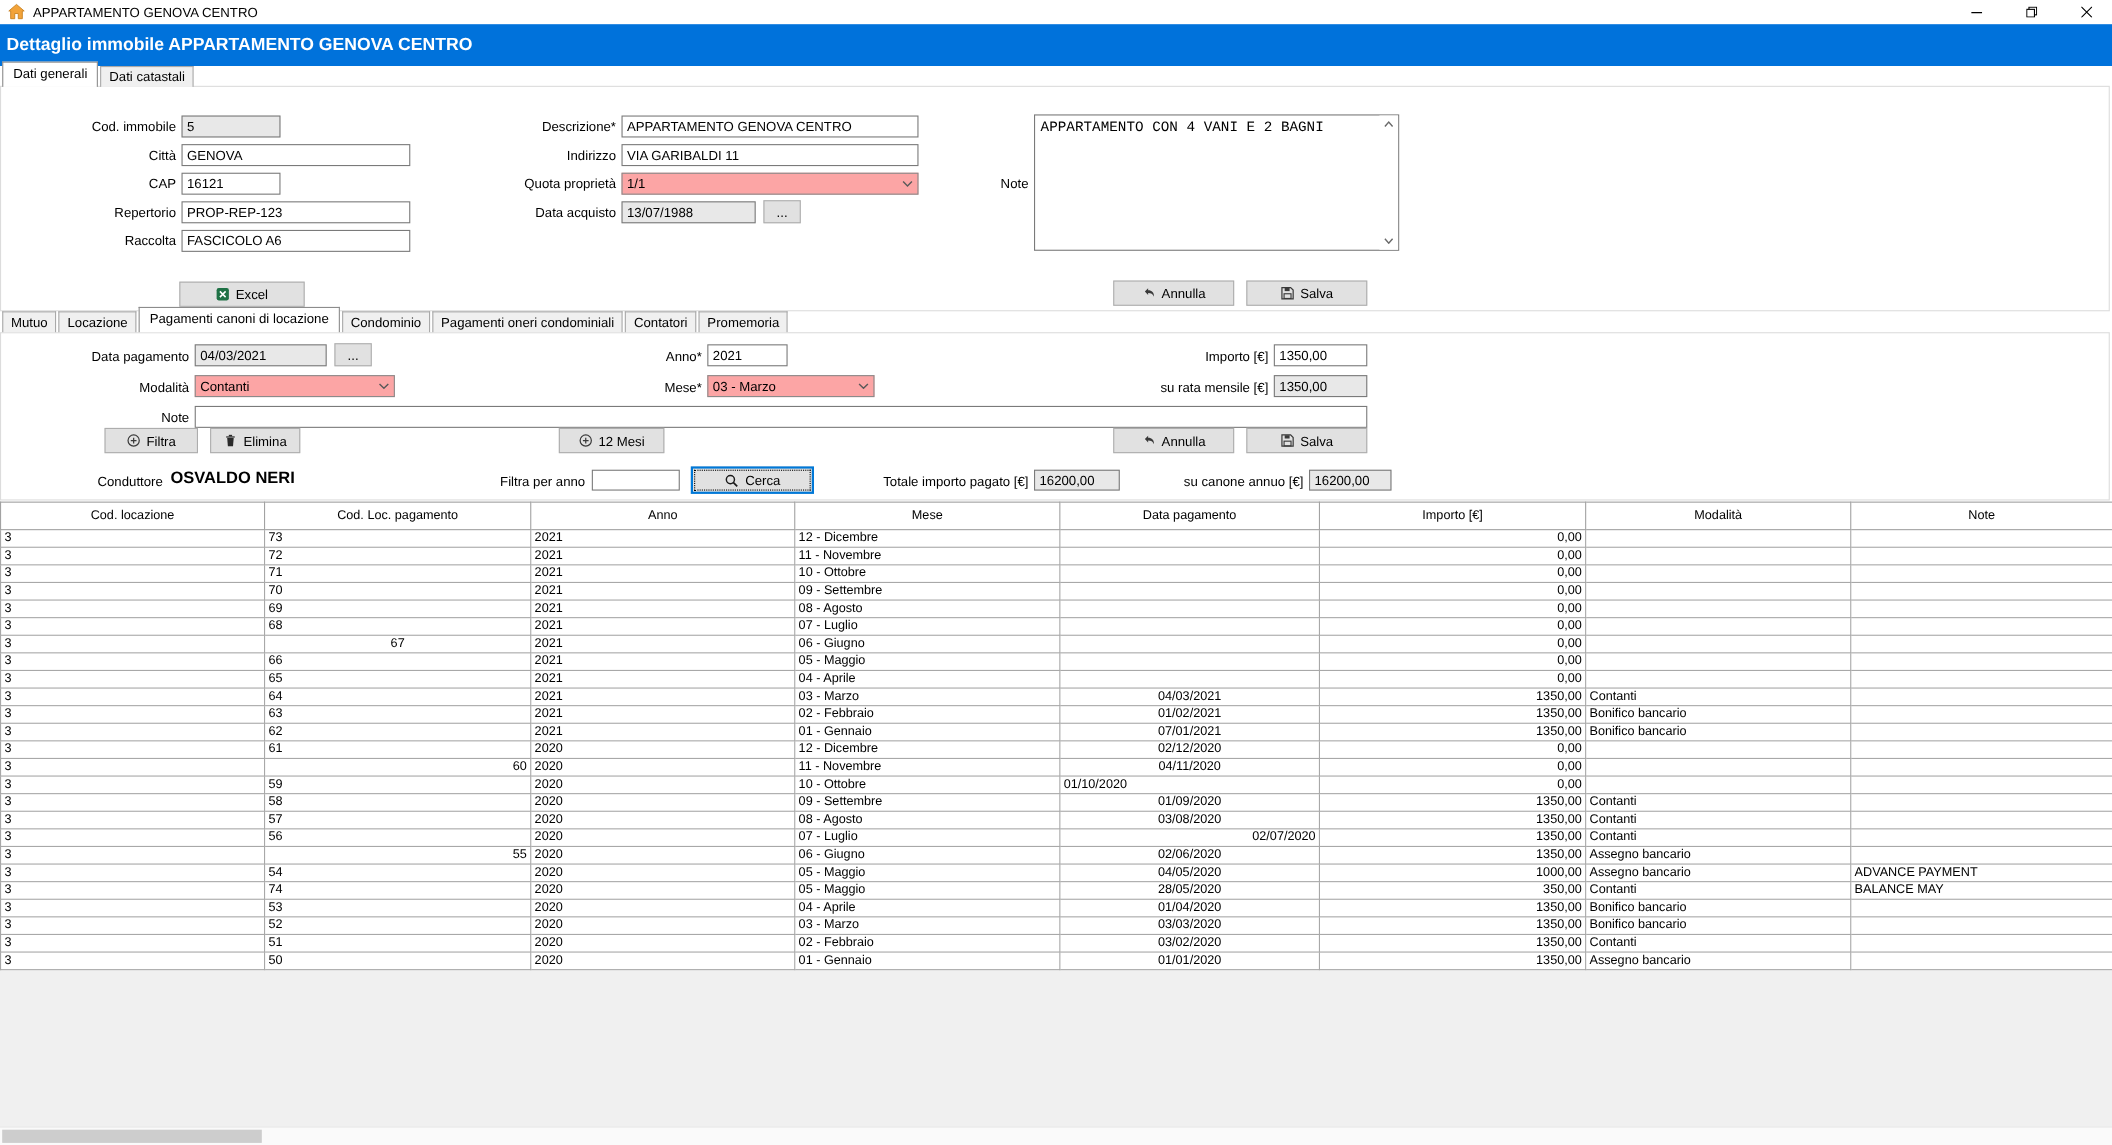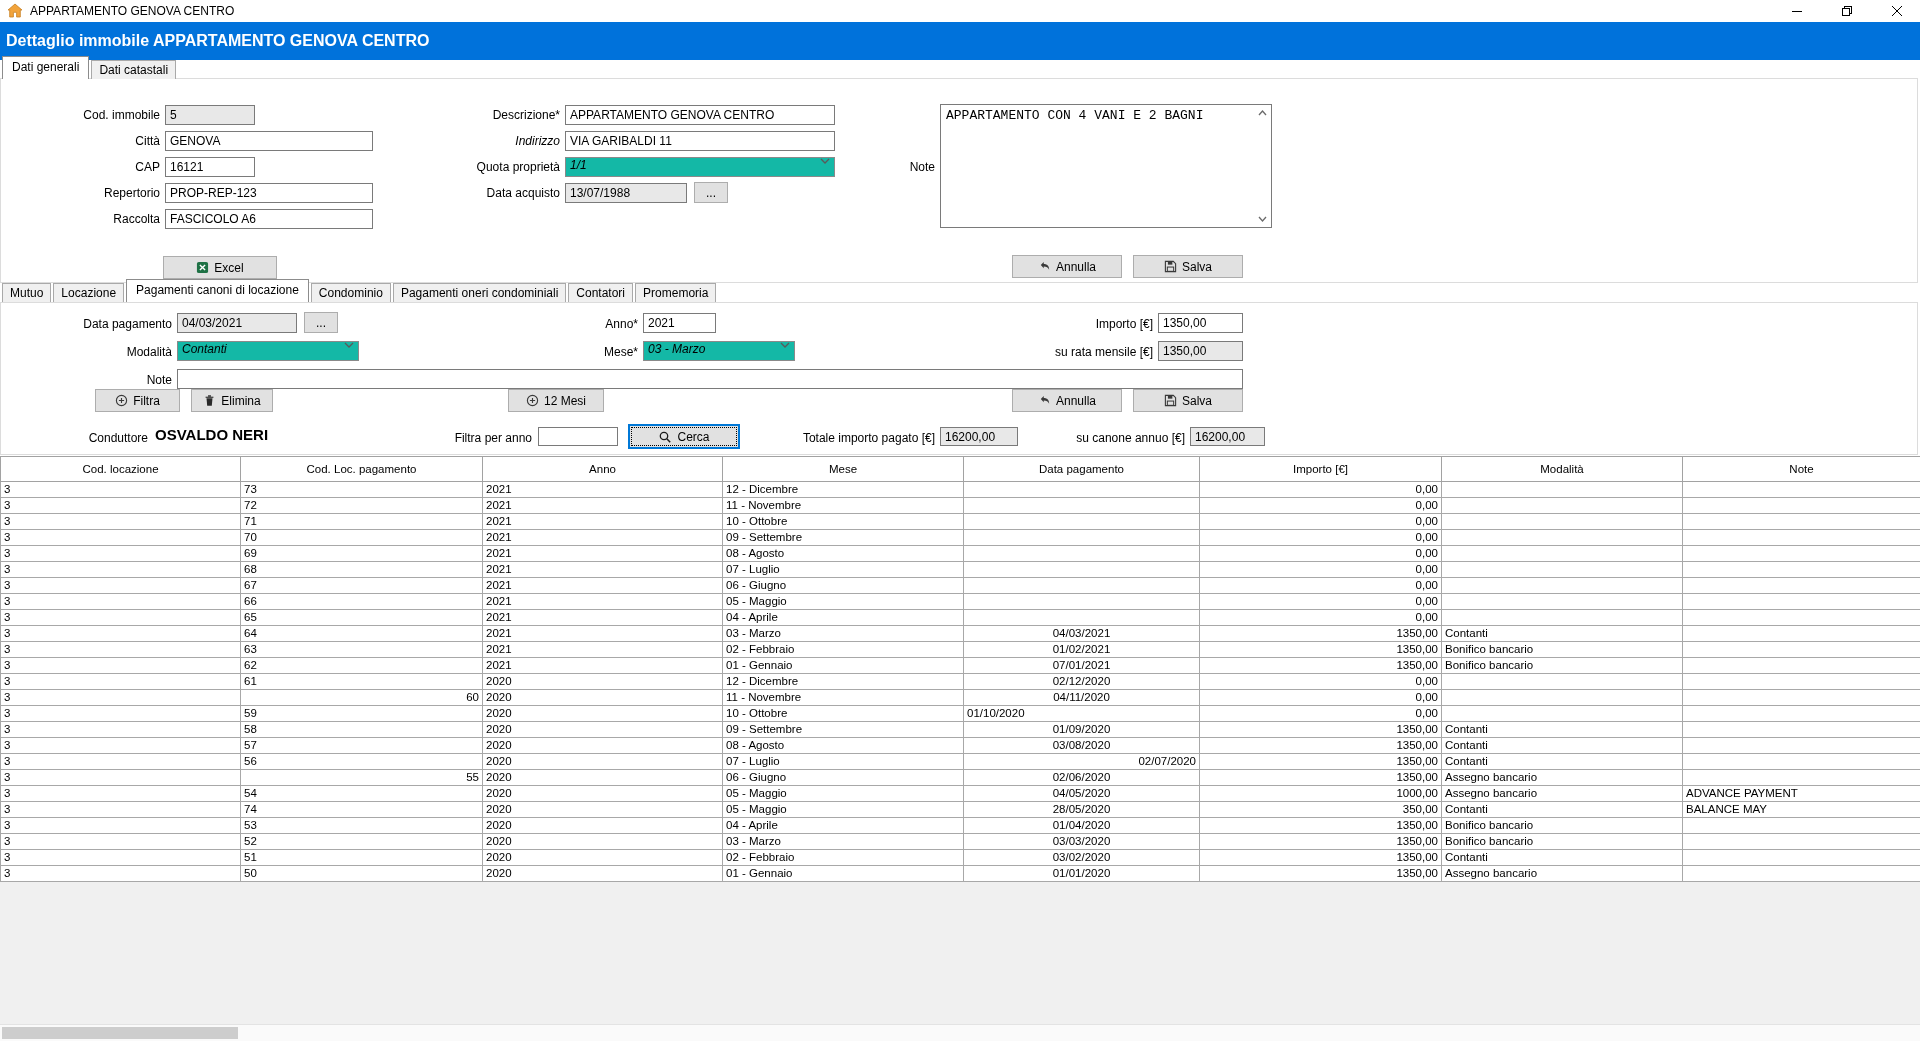--- a/index.html
+++ b/index.html
@@ -19,22 +19,22 @@
        padding:2px 7px 2px 7px;margin-right:2px;height:14px;line-height:14px;}
   .tab.active{background:#fff;border-color:#8c8c8c;height:17px;line-height:17px;padding:2px 9px 3px 9px;
        position:relative;z-index:4;}
   
   .panel{position:absolute;left:0;background:#fff;border:1px solid #dcdcdc;box-sizing:border-box;}
   
   .flabel{position:absolute;font-size:12px;text-align:right;white-space:nowrap;}
   .fin{position:absolute;height:20px;border:1px solid #7a7a7a;background:#fff;font-size:12px;
        font-family:"Liberation Sans",sans-serif;padding:0 4px;box-sizing:border-box;outline:none;}
   .fin.ro{background:#e8e8e8;}
-  .combo{position:absolute;height:20px;border:1px solid #8a8a8a;background:#14b8a6;font-size:12px;
-       box-sizing:border-box;display:flex;align-items:flex-start;padding:0 4px;font-style:italic;}
+  .combo{position:absolute;height:20px;border:1px solid #8a8a8a;background:#fca5a5;font-size:12px;
+       box-sizing:border-box;display:flex;align-items:center;padding:0 4px;}
   .combo .chev{margin-left:auto;width:10px;height:6px;}
   .btn{position:absolute;display:flex;align-items:center;justify-content:center;gap:5px;
        background:#e1e1e1;border:1px solid #adadad;font-size:12px;box-sizing:border-box;cursor:default;}
   .btn svg{flex:0 0 auto;}
   .btn.focused{border:2px solid #0078d7;outline:1px dotted #000;outline-offset:-4px;}
   
   .notebox{position:absolute;border:1px solid #7a7a7a;background:#fff;box-sizing:border-box;}
   .notebox textarea{position:absolute;left:1px;top:1px;border:none;resize:none;outline:none;
        font-family:"Liberation Mono","DejaVu Sans Mono",monospace;font-size:13px;padding:2px 4px;box-sizing:border-box;}
   .vscroll{position:absolute;right:0;top:0;width:17px;height:100%;background:#fff;}
@@ -96,21 +96,21 @@
 <input class="fin" style="left: 165px; top: 131px; width: 208px;" value="GENOVA">
 <span class="flabel" style="left:30px;top:160px;width:130px;">CAP</span>
 <input class="fin" style="left: 165px; top: 157px; width: 90px;" value="16121">
 <span class="flabel" style="left:30px;top:186px;width:130px;">Repertorio</span>
 <input class="fin" style="left: 165px; top: 183px; width: 208px;" value="PROP-REP-123">
 <span class="flabel" style="left:30px;top:212px;width:130px;">Raccolta</span>
 <input class="fin" style="left: 165px; top: 209px; width: 208px;" value="FASCICOLO A6">
 
 <span class="flabel" style="left:415px;top:108px;width:145px;">Descrizione*</span>
 <input class="fin" style="left: 565px; top: 105px; width: 270px;" value="APPARTAMENTO GENOVA CENTRO">
-<span class="flabel" style="left:415px;top:134px;width:145px;font-style:italic;">Indirizzo</span>
+<span class="flabel" style="left:415px;top:134px;width:145px;">Indirizzo</span>
 <input class="fin" style="left: 565px; top: 131px; width: 270px;" value="VIA GARIBALDI 11">
 <span class="flabel" style="left:415px;top:160px;width:145px;">Quota proprietà</span>
 <div class="combo" style="left:565px;top:157px;width:270px;">
   <span>1/1</span>
   <svg class="chev" viewBox="0 0 10 6">
       <path d="M1 1 L5 5 L9 1" fill="none" stroke="#5a5a5a" stroke-width="1.3"></path>
     </svg>
 </div>
 <span class="flabel" style="left:415px;top:186px;width:145px;">Data acquisto</span>
 <input class="fin ro" style="left: 565px; top: 183px; width: 122px;" value="13/07/1988">
@@ -329,21 +329,21 @@
           <td style="text-align: left;">68</td>
           <td style="text-align: left;">2021</td>
           <td style="text-align: left;">07 - Luglio</td>
           <td style="text-align: center;"></td>
           <td style="text-align: right;">0,00</td>
           <td style="text-align: left;"></td>
           <td style="text-align: left;"></td>
         </tr>
         <tr>
           <td style="text-align: left;">3</td>
-          <td style="text-align: left;">67</td>
+          <td style="text-align: center;">67</td>
           <td style="text-align: left;">2021</td>
           <td style="text-align: left;">06 - Giugno</td>
           <td style="text-align: center;"></td>
           <td style="text-align: right;">0,00</td>
           <td style="text-align: left;"></td>
           <td style="text-align: left;"></td>
         </tr>
         <tr>
           <td style="text-align: left;">3</td>
           <td style="text-align: left;">66</td>

